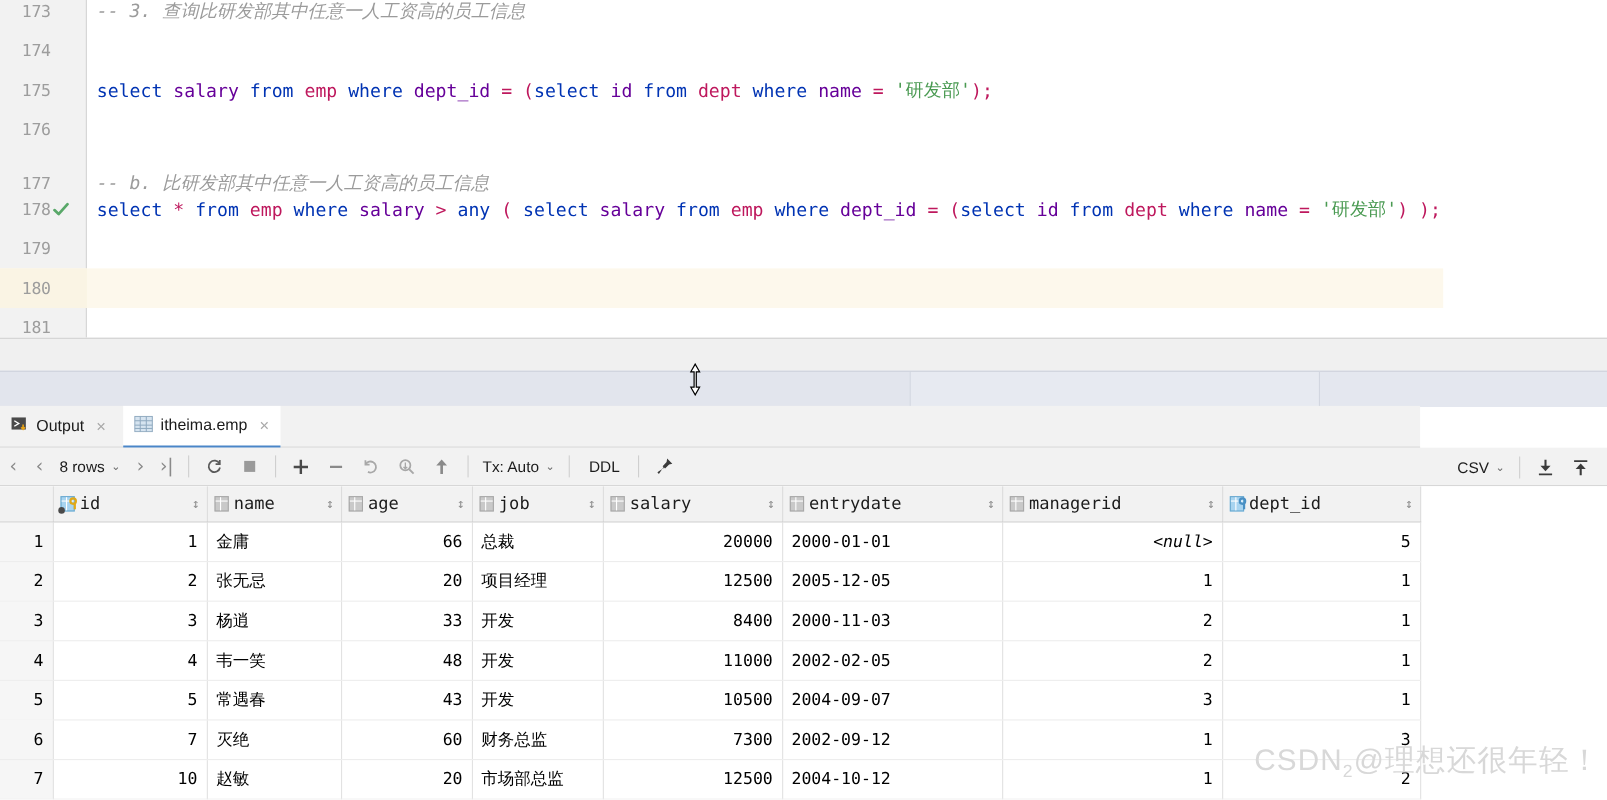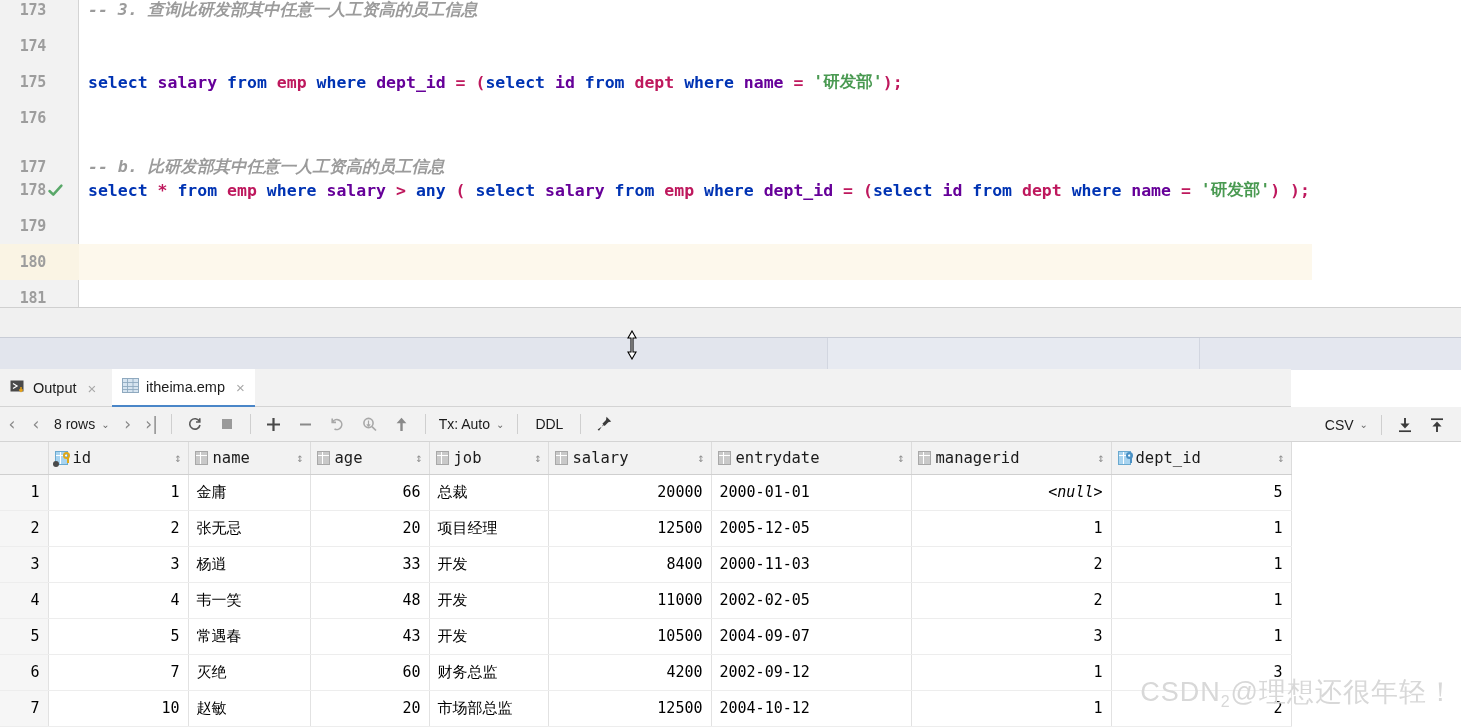--- a/index.html
+++ b/index.html
@@ -12,21 +12,20 @@
     font-family: "Liberation Sans", sans-serif;
   }
   #app { position: relative; width: 1461px; height: 727px; }
 
   
   .editor-pane {
     position: absolute; left: 0; top: 0;
     width: 1312px; height: 307px;
     background: #ffffff;
     overflow: hidden;
-    font-weight: bold;
   }
   .gutter {
     position: absolute; left: 0; top: 0;
     width: 79px; height: 307px;
     background: #f2f2f2;
     border-right: 1px solid #d4d4d4;
   }
   .code-area {
     position: absolute; left: 80px; top: 0;
     right: 0; height: 307px;
@@ -580,21 +579,21 @@
             <td class="txt">2004-09-07</td>
             <td class="num">3</td>
             <td class="num">1</td>
           </tr>
           <tr>
             <td class="rownum">6</td>
             <td class="num">7</td>
             <td class="txt">灭绝</td>
             <td class="num">60</td>
             <td class="txt">财务总监</td>
-            <td class="num">4200</td>
+            <td class="num">7300</td>
             <td class="txt">2002-09-12</td>
             <td class="num">1</td>
             <td class="num">3</td>
           </tr>
           <tr>
             <td class="rownum">7</td>
             <td class="num">10</td>
             <td class="txt">赵敏</td>
             <td class="num">20</td>
             <td class="txt">市场部总监</td>

